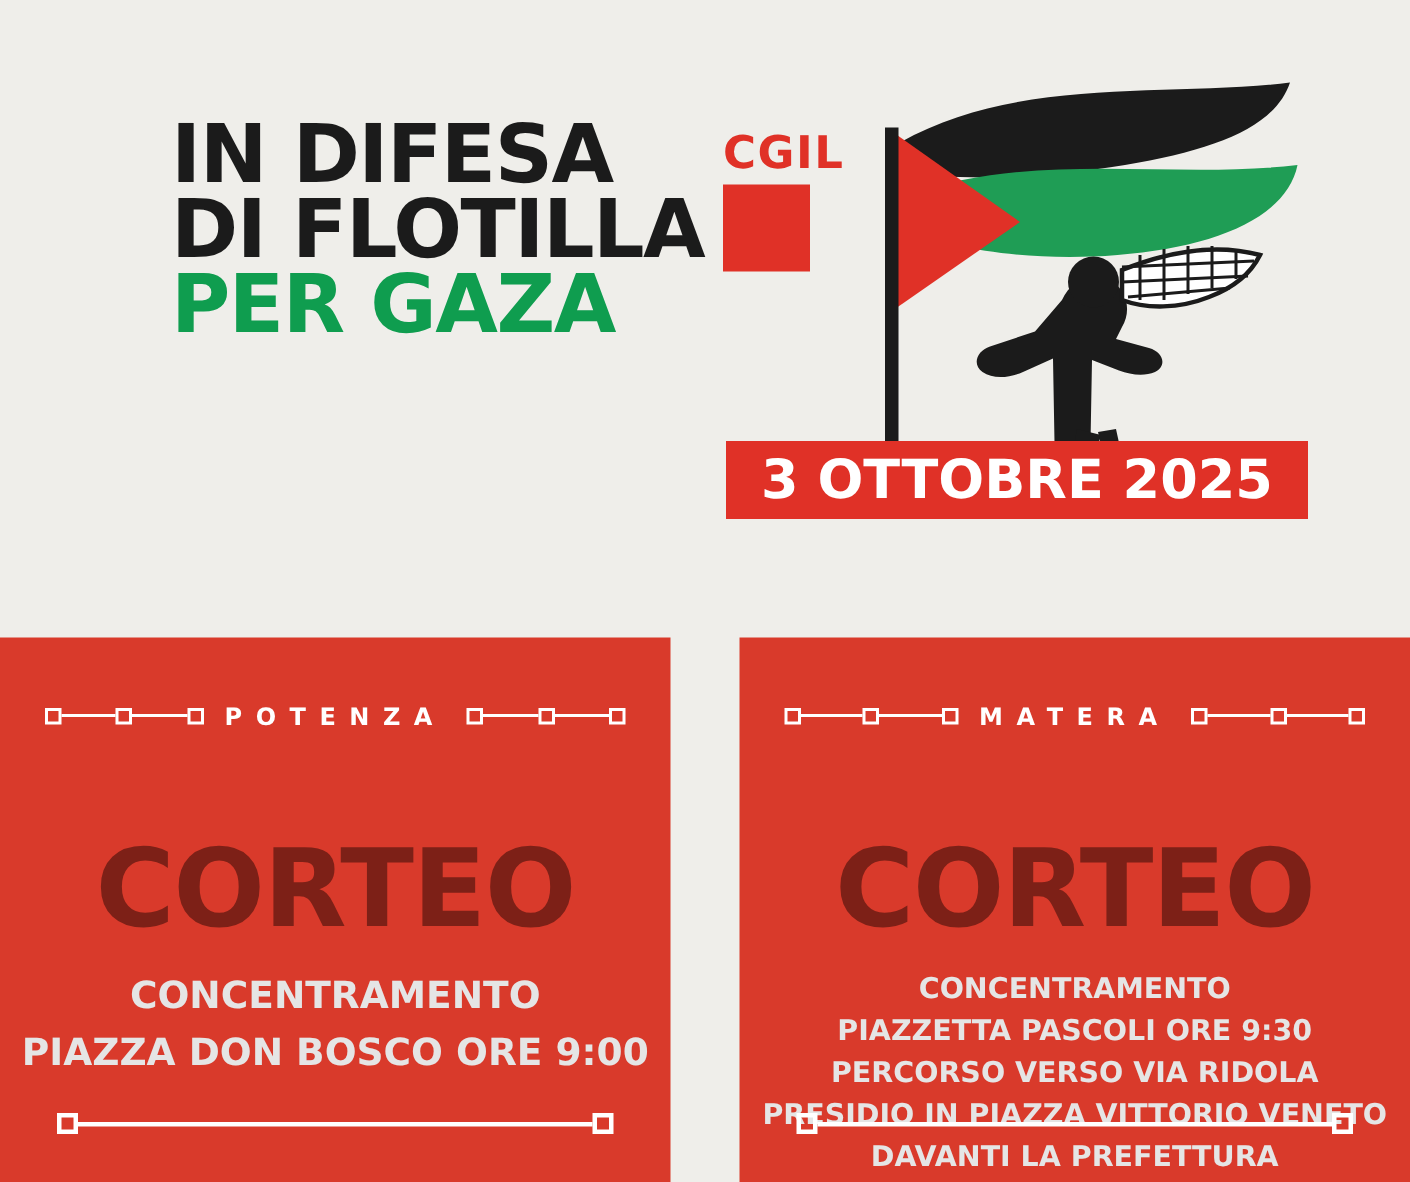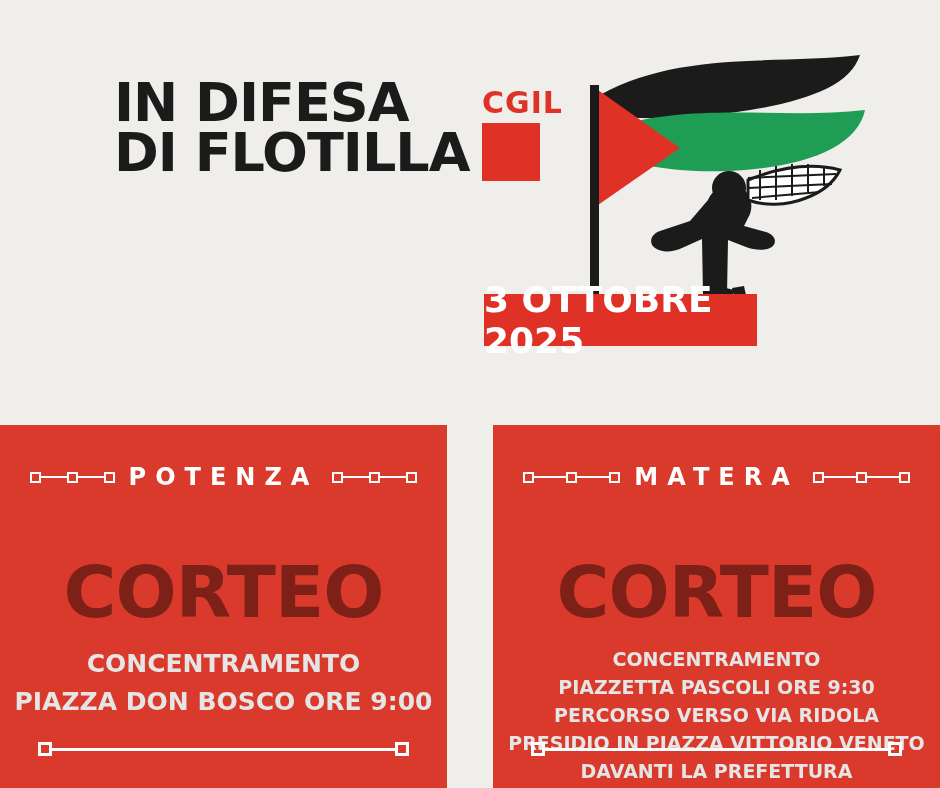--- a/index.html
+++ b/index.html
@@ -57,21 +57,21 @@
 
   
   .art{
     position:absolute;
     left:480px;top:40px;
     width:410px;height:300px;
   }
   .date-bar{
     position:absolute;
     left:484px;top:294px;
-    width:273px;height:52px;
+    width:388px;height:52px;
     background:#e03127;
     display:flex;align-items:center;justify-content:center;
   }
   .date-bar span{
     color:#ffffff;
     font-family:"DejaVu Sans", sans-serif;
     font-weight:bold;
     font-size:36px;
     letter-spacing:0px;
   }
@@ -113,21 +113,21 @@
     border:2px solid #ffffff;
     box-sizing:border-box;
     flex:none;
   }
   .dashline .bar{
     height:2px;background:#ffffff;flex:1;
   }
   .city-name{
     font-family:"DejaVu Sans", sans-serif;
     font-weight:bold;
-    font-size:24px;
+    font-size:16px;
     letter-spacing:9px;
     padding:0 14px;
     white-space:nowrap;
   }
 
   .corteo{
     text-align:center;
     font-family:"DejaVu Sans", sans-serif;
     font-weight:bold;
     font-size:72px;
@@ -175,20 +175,21 @@
   }
 </style>
 </head>
 <body>
 
 <div class="top">
 
   <div class="headline">
     <div class="line black">IN DIFESA</div>
     <div class="line black">DI FLOTILLA</div>
+    <div class="line green">PER GAZA</div>
   </div>
 
   <div class="cgil">
     <div class="cgil-word">CGIL</div>
     <div class="cgil-square"></div>
   </div>
 
   <div class="art">
     <svg width="410" height="300" viewBox="0 0 410 300" xmlns="http://www.w3.org/2000/svg">
 

